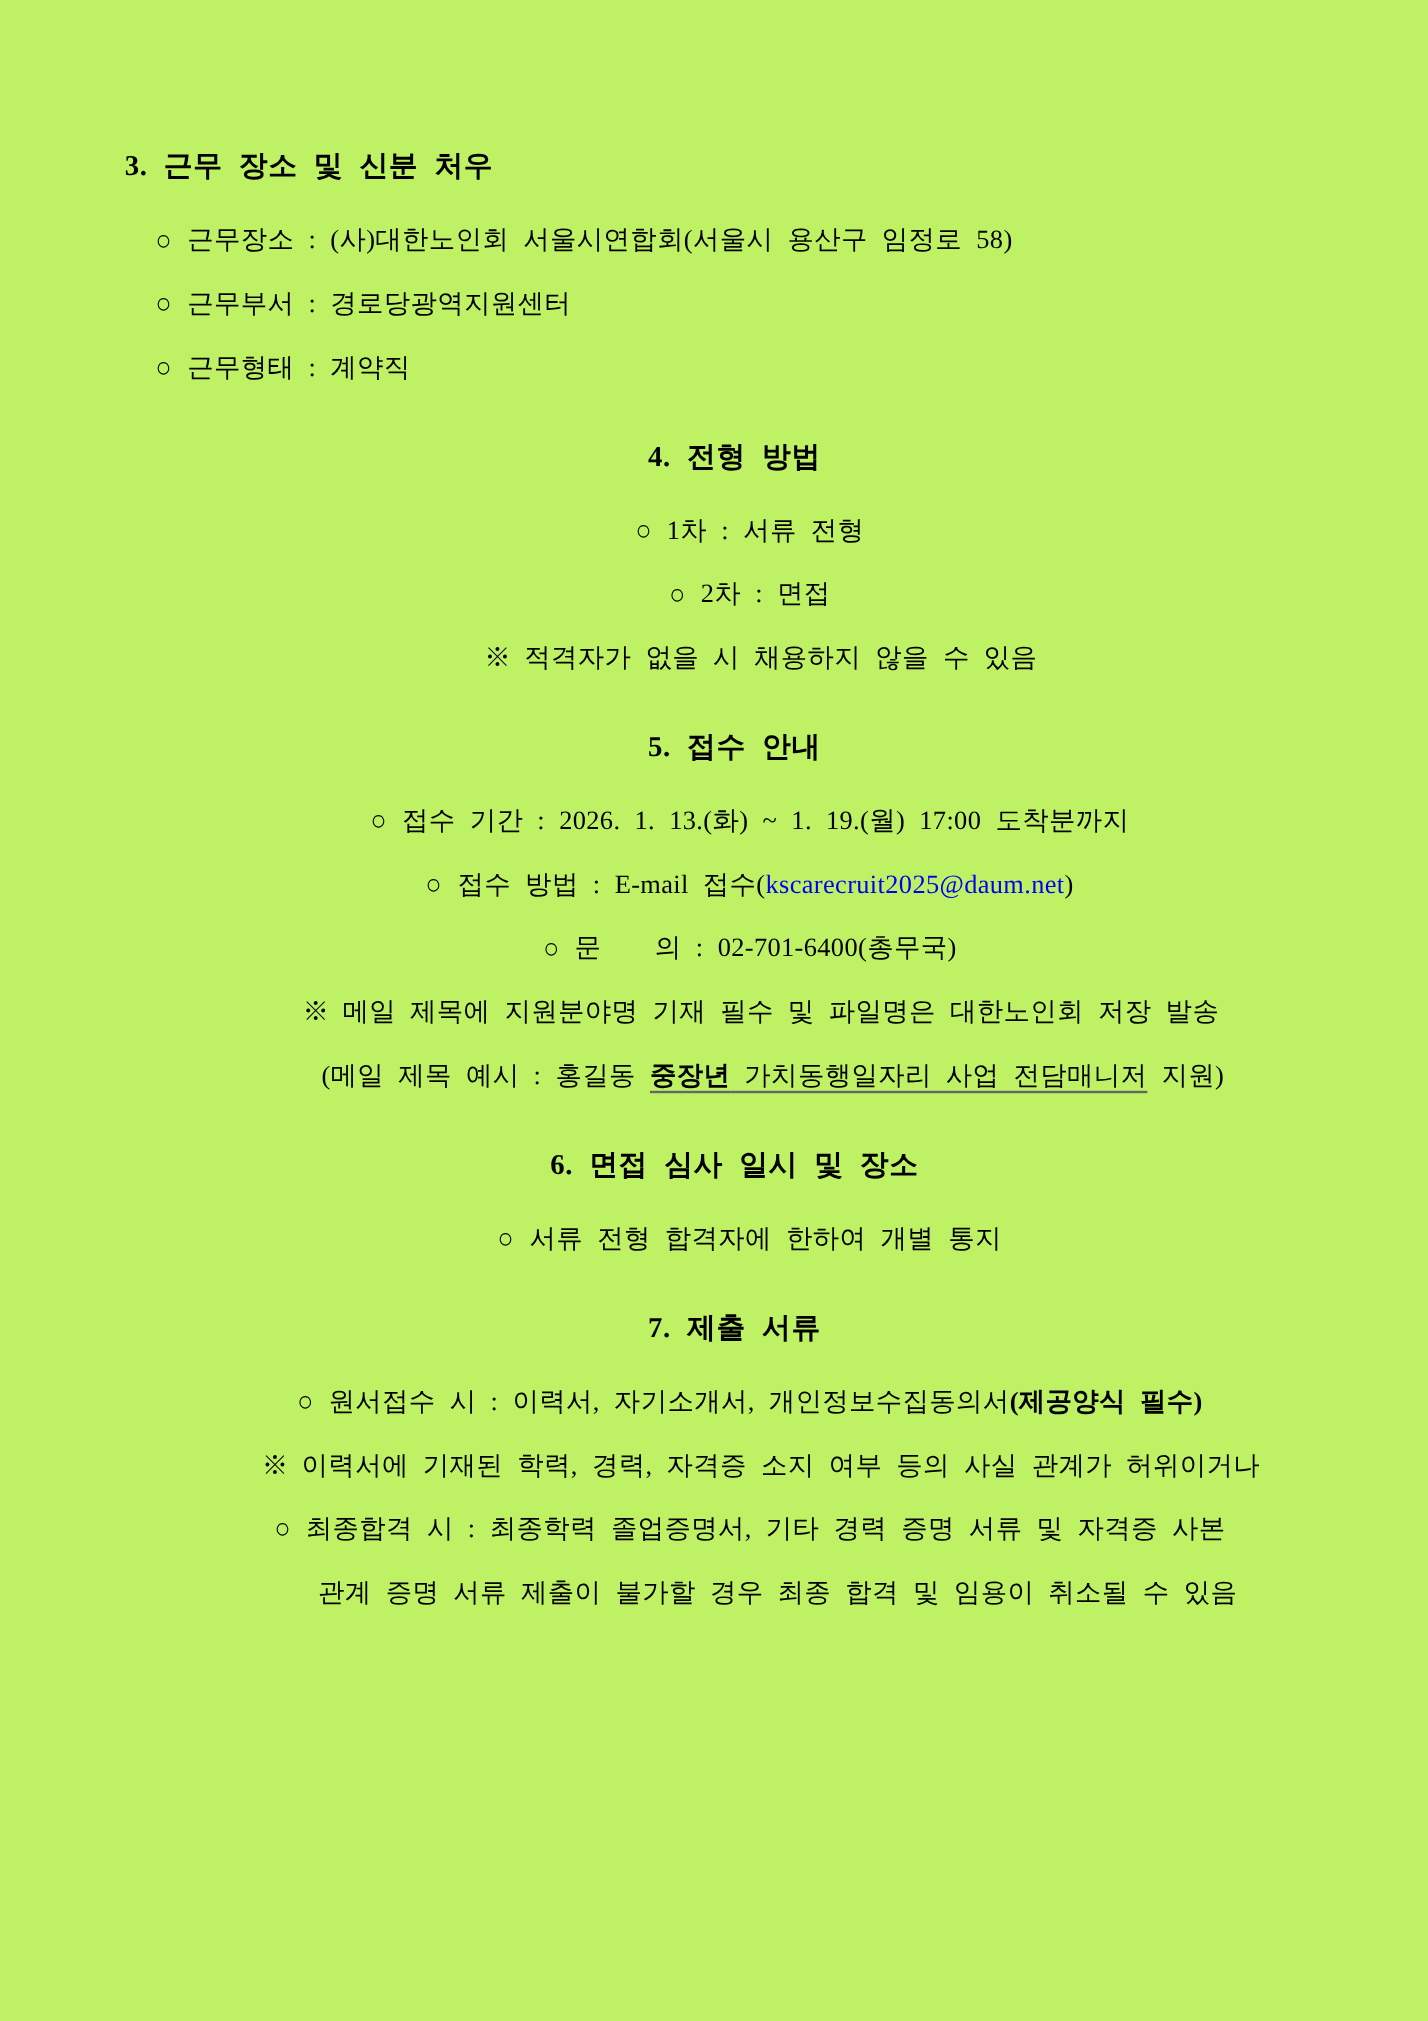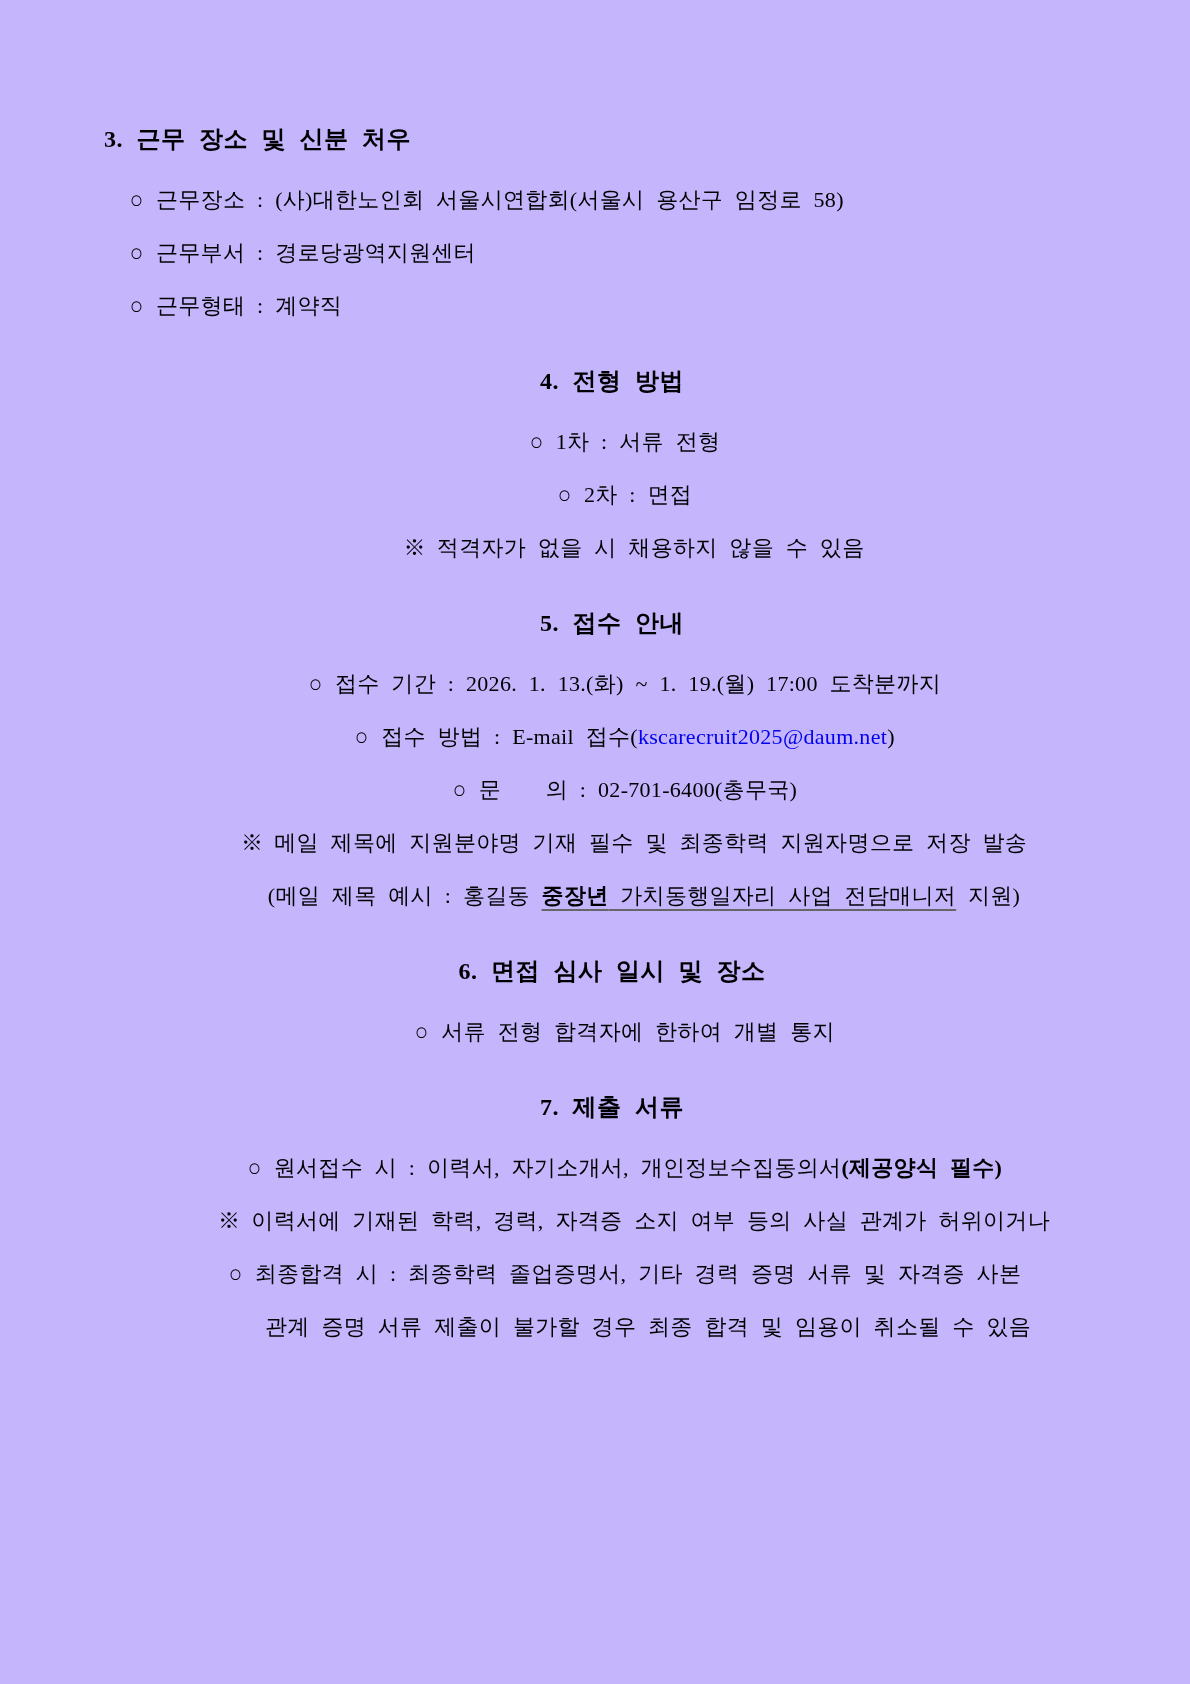--- a/index.html
+++ b/index.html
@@ -4,21 +4,21 @@
 <style>
   html, body {
     margin: 0;
     padding: 0;
     background: #ffffff;
   }
   .page {
     position: relative;
     width: 1190px;
     height: 1684px;
-    background: #c4b5fd;
+    background: #bef264;
     color: #000000;
     font-family: "Liberation Serif", "DejaVu Serif", serif;
     overflow: hidden;
   }
   .content {
     position: absolute;
     top: 122px;
     left: 104px;
     right: 70px;
   }
@@ -108,21 +108,21 @@
       <div class="line item">
         <span class="bullet">○</span><span>접수 기간 : 2026. 1. 13.(화) ~ 1. 19.(월) 17:00 도착분까지</span>
       </div>
       <div class="line item">
         <span class="bullet">○</span><span>접수 방법 : E-mail 접수(</span><a class="email-link">kscarecruit2025@daum.net</a><span>)</span>
       </div>
       <div class="line item">
         <span class="bullet">○</span><span>문　　의 : 02-701-6400(총무국)</span>
       </div>
       <div class="line note">
-        <span class="note-marker">※</span><span class="u">메일 제목에 지원분야명 기재 필수</span><span> 및 최종학력 지원자명으로 저장 발송</span>
+        <span class="note-marker">※</span><span class="u">메일 제목에 지원분야명 기재 필수</span><span> 및 파일명은 대한노인회 저장 발송</span>
       </div>
       <div class="line example">
         <span>(메일 제목 예시 : 홍길동 </span><span class="b u-gray">중장년</span><span class="u-gray"> 가치동행일자리 사업 전담매니저</span><span> 지원)</span>
       </div>
     </div>
 
     <div class="section">
       <div class="heading">6. 면접 심사 일시 및 장소</div>
       <div class="line item">
         <span class="bullet">○</span><span>서류 전형 합격자에 한하여 개별 통지</span>

